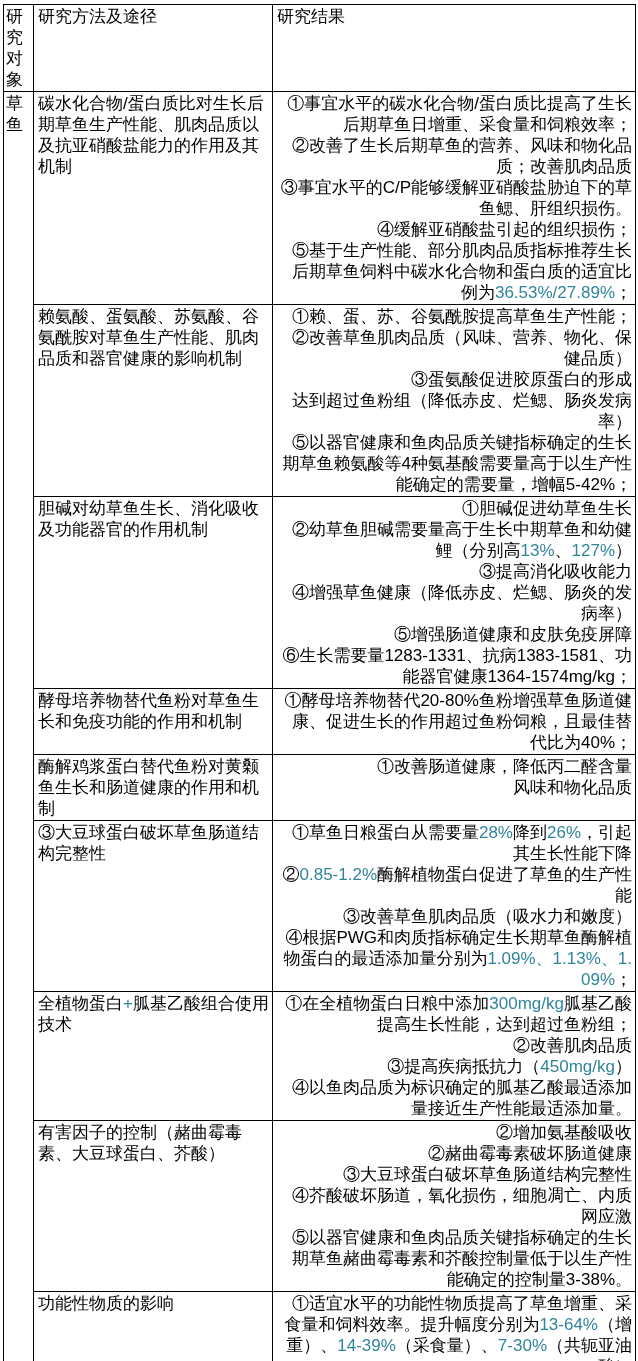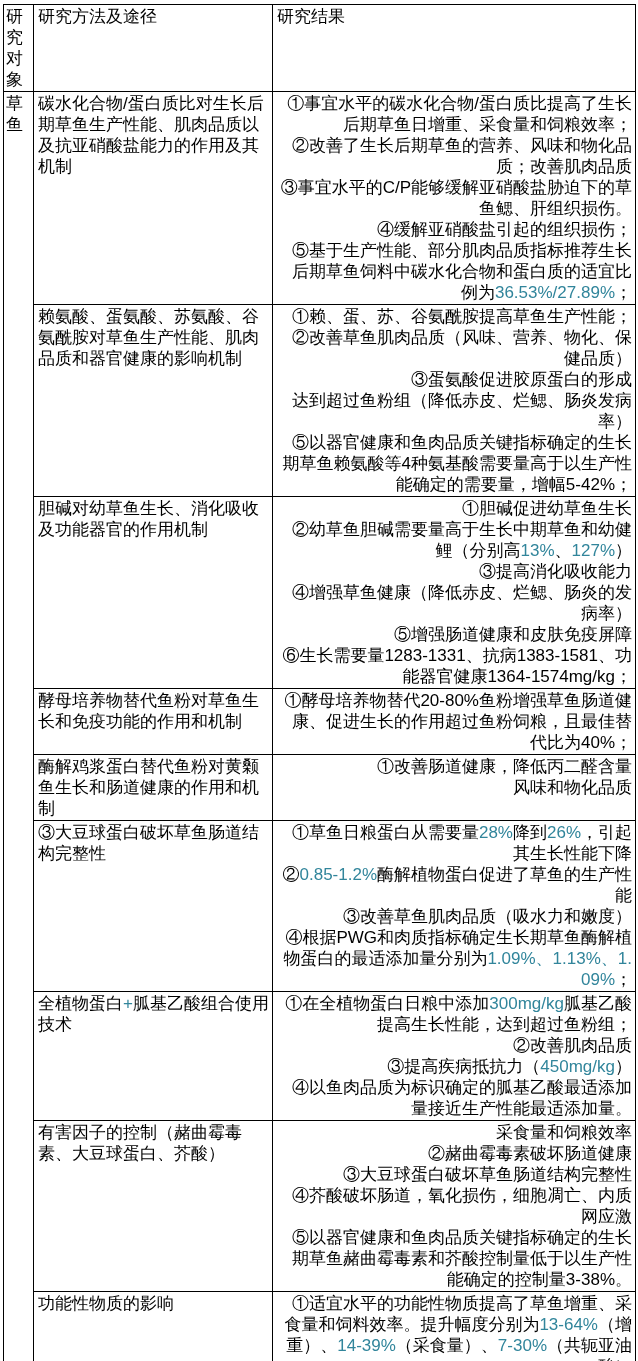--- a/index.html
+++ b/index.html
@@ -110,21 +110,21 @@
           <td class="result-cell">
             <div class="result-line"><span>①在全植物蛋白日粮中添加</span><span class="num">300mg/kg</span><span>胍基乙酸提高生长性能，达到超过鱼粉组；</span></div>
             <div class="result-line"><span>②改善肌肉品质</span></div>
             <div class="result-line"><span>③提高疾病抵抗力（</span><span class="num">450mg/kg</span><span>）</span></div>
             <div class="result-line"><span>④以鱼肉品质为标识确定的胍基乙酸最适添加量接近生产性能最适添加量。</span></div>
           </td>
         </tr>
         <tr class="row-8">
           <td class="method-cell"><span>有害因子的控制（赭曲霉毒素、大豆球蛋白、芥酸）</span></td>
           <td class="result-cell">
-            <div class="result-line"><span>采食量和饲粮效率</span></div>
+            <div class="result-line"><span>②增加氨基酸吸收</span></div>
             <div class="result-line"><span>②赭曲霉毒素破坏肠道健康</span></div>
             <div class="result-line"><span>③大豆球蛋白破坏草鱼肠道结构完整性</span></div>
             <div class="result-line"><span>④芥酸破坏肠道，氧化损伤，细胞凋亡、内质网应激</span></div>
             <div class="result-line"><span>⑤以器官健康和鱼肉品质关键指标确定的生长期草鱼赭曲霉毒素和芥酸控制量低于以生产性能确定的控制量3-38%。</span></div>
           </td>
         </tr>
         <tr class="row-9">
           <td class="method-cell"><span>功能性物质的影响</span></td>
           <td class="result-cell">
             <div class="result-line"><span>①适宜水平的功能性物质提高了草鱼增重、采食量和饲料效率。提升幅度分别为</span><span class="num">13-64%</span><span>（增重）、</span><span class="num">14-39%</span><span>（采食量）、</span><span class="num">7-30%</span><span>（共轭亚油酸）</span></div>

